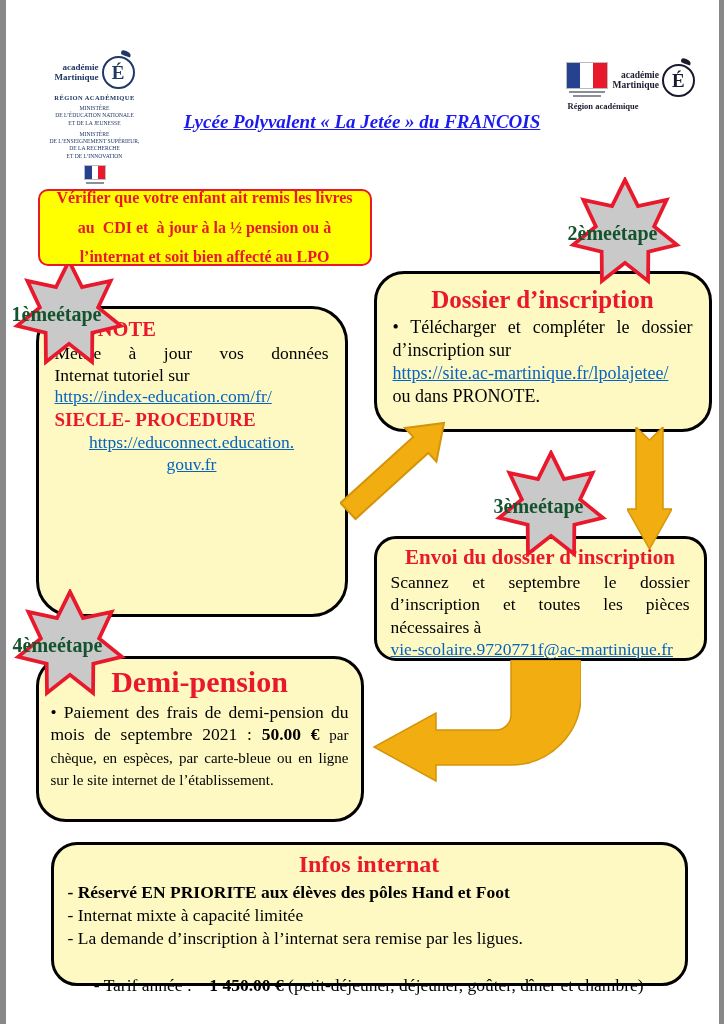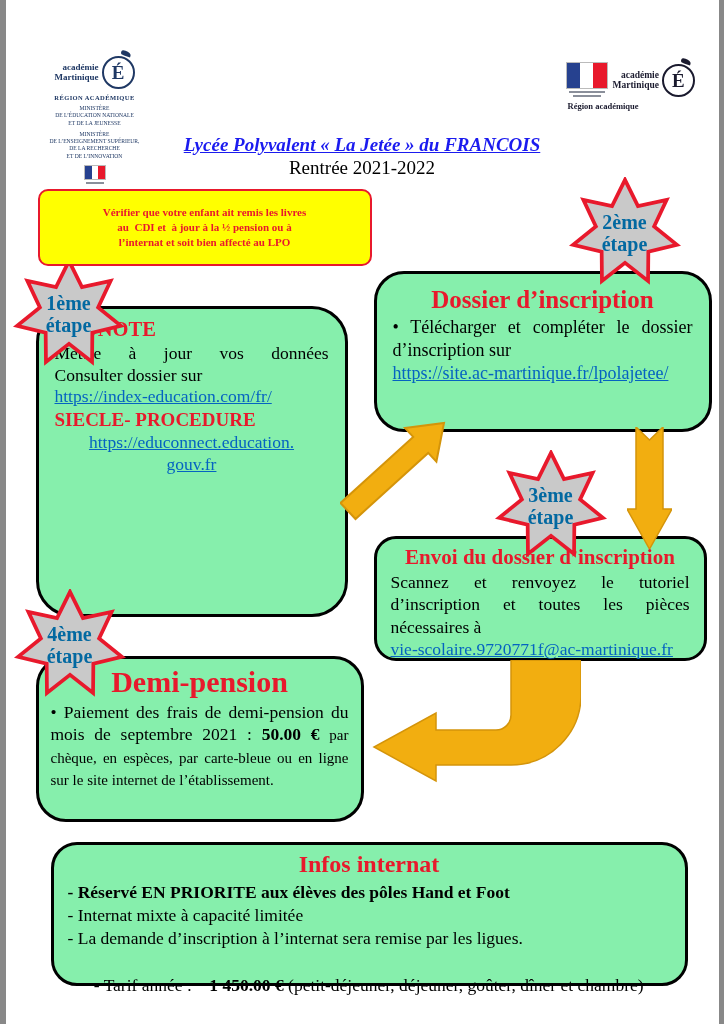--- a/index.html
+++ b/index.html
@@ -23,34 +23,34 @@
   .lr-row{display:flex;align-items:flex-start;gap:5px;}
   .flag-wrap{display:flex;flex-direction:column;align-items:center;}
   .flag-big{width:40px;height:25px;}
   .lr-acad{display:flex;align-items:center;gap:3px;margin-top:2px;}
   .lr-acad .acad-text{color:#1a1a2e;font-size:9.5px;}
   .lr-acad .e-circle{border-color:#1a1a2e;color:#1a1a2e;}
   .lr-acad .e-circle::after{background:#1a1a2e;}
   .region-right{font-size:8.5px;font-weight:bold;margin-top:4px;margin-left:2px;}
 
   
-  .titles{position:absolute;left:60px;right:60px;top:111px;text-align:center;z-index:1;margin-top:23px;}
+  .titles{position:absolute;left:60px;right:60px;top:111px;text-align:center;z-index:1;}
   .title-blue{color:#1b1bef;font-size:19px;font-weight:bold;font-style:italic;text-decoration:underline;}
   .title-black{color:#000;font-size:21.5px;font-weight:bold;margin-top:3px;}
   .title-year{color:#000;font-size:19px;margin-top:1px;}
 
   
   .notice{position:absolute;left:32px;top:189px;width:334px;height:77px;box-sizing:border-box;
           background:#ffff00;border:2.5px solid #e8192c;border-radius:10px;z-index:5;
           display:flex;flex-direction:column;align-items:center;justify-content:center;
-          color:#e8192c;font-weight:bold;font-size:11px;line-height:1.35;}
+          color:#e8192c;font-weight:bold;font-size:16px;line-height:1.35;gap:8px;}
   .notice .nline{white-space:pre;}
 
   
-  .obox{position:absolute;background:#86efac;border:3.5px solid #000;box-sizing:border-box;z-index:2;}
+  .obox{position:absolute;background:#fef9c3;border:3.5px solid #000;box-sizing:border-box;z-index:2;}
   .red-h{color:#e8192c;font-weight:bold;text-align:center;}
   .link{color:#0563c1;text-decoration:underline;}
   .just{text-align:justify;}
   .spread{text-align:justify;text-align-last:justify;}
 
   .box-verif{left:30px;top:306px;width:312px;height:311px;border-radius:36px;padding:6px 16px;font-size:17.5px;line-height:1.25;}
   .box-verif .h{font-size:23px;line-height:1.18;margin-top:2px;}
   .box-verif .pronote{color:#e8192c;font-weight:bold;font-size:20.5px;margin-top:2px;}
   .box-verif .siecle{color:#e8192c;font-weight:bold;font-size:19px;}
   .box-verif .ctr{text-align:center;}
@@ -67,22 +67,22 @@
 
   .box-internat{left:45px;top:842px;width:637px;height:144px;border-radius:26px;padding:4px 14px;font-size:17.5px;line-height:1.33;}
   .box-internat .h{font-size:24px;}
   .box-internat .l4{white-space:pre-wrap;}
 
   b.run{font-weight:bold;}
 
   
   .star{position:absolute;width:114px;height:112px;z-index:4;}
   .star svg{position:absolute;inset:0;width:100%;height:100%;}
-  .star .lbl{position:absolute;inset:0;display:flex;flex-direction:column;align-items:center;justify-content:center;
-             color:#0369a1;font-weight:bold;font-size:20px;line-height:1.12;}
+  .star .lbl{position:absolute;inset:0;display:flex;flex-direction:row;align-items:center;justify-content:flex-start;
+             color:#14532d;font-weight:bold;font-size:20px;line-height:1.12;}
 
   
   .arrow{position:absolute;z-index:3;}
 </style>
 </head>
 <body>
 
 <div class="page">
 
   <div class="logo-left">
@@ -118,47 +118,47 @@
         <div class="e-circle">
             <span>É</span>
           </div>
       </div>
     </div>
     <div class="region-right">Région académique</div>
   </div>
 
   <div class="titles">
     <div class="title-blue">Lycée Polyvalent « La Jetée » du FRANCOIS</div>
-    <div class="title-year">Rentrée 2021-2022</div>
   </div>
 
   <div class="notice">
     <div class="nline">Vérifier que votre enfant ait remis les livres</div>
     <div class="nline">au  CDI et  à jour à la ½ pension ou à</div>
     <div class="nline">l’internat et soit bien affecté au LPO</div>
   </div>
 
   <div class="obox box-verif">
     <div class="pronote">PRONOTE</div>
     <div class="spread">Mettre à jour vos données</div>
-    <div>Consulter dossier sur</div>
+    <div>Internat tutoriel sur</div>
     <div><a class="link" href="#">https://index-education.com/fr/</a></div>
     <div class="siecle">SIECLE- PROCEDURE</div>
     <div class="ctr"><a class="link" href="#"><span>https://educonnect.education.</span><br><span>gouv.fr</span></a></div>
   </div>
 
   <div class="obox box-dossier">
     <div class="red-h h">Dossier d’inscription</div>
     <div class="just">• Télécharger et compléter le dossier d’inscription sur</div>
     <div><a class="link" href="#">https://site.ac-martinique.fr/lpolajetee/</a></div>
+    <div>ou dans PRONOTE.</div>
   </div>
 
   <div class="obox box-envoi">
     <div class="red-h h">Envoi du dossier d’inscription</div>
-    <div class="just">Scannez et renvoyez le tutoriel d’inscription et toutes les pièces nécessaires à</div>
+    <div class="just">Scannez et septembre le dossier d’inscription et toutes les pièces nécessaires à</div>
     <div><a class="link" href="#">vie-scolaire.9720771f@ac-martinique.fr</a></div>
   </div>
 
   <div class="obox box-demi">
     <div class="red-h h">Demi-pension</div>
     <div class="just">
       <span>• Paiement des frais de demi-pension du mois de septembre 2021 : </span><b class="run">50.00 € </b><span class="small">par chèque, en espèces, par carte-bleue ou en ligne sur le site internet de l’établissement.</span>
     </div>
   </div>
 

